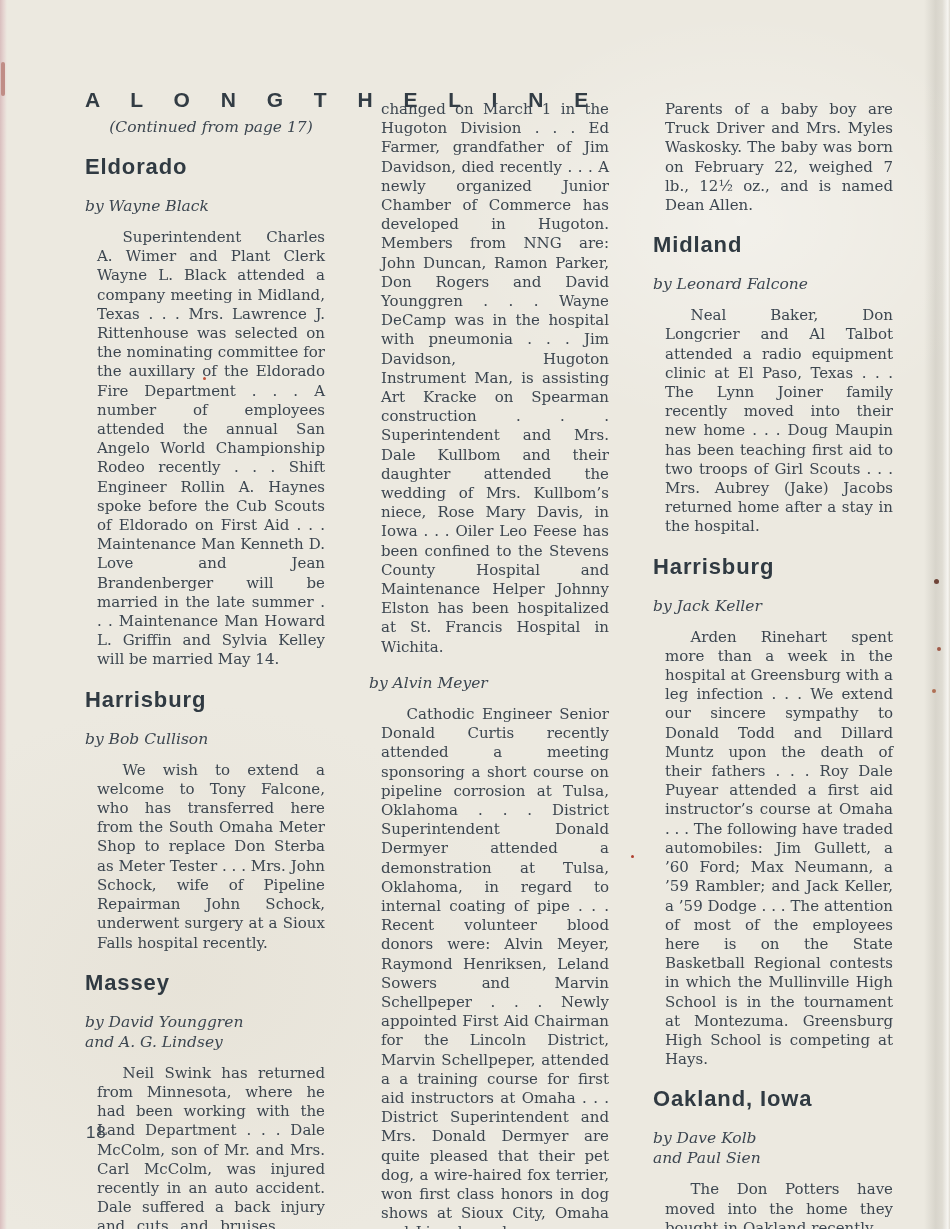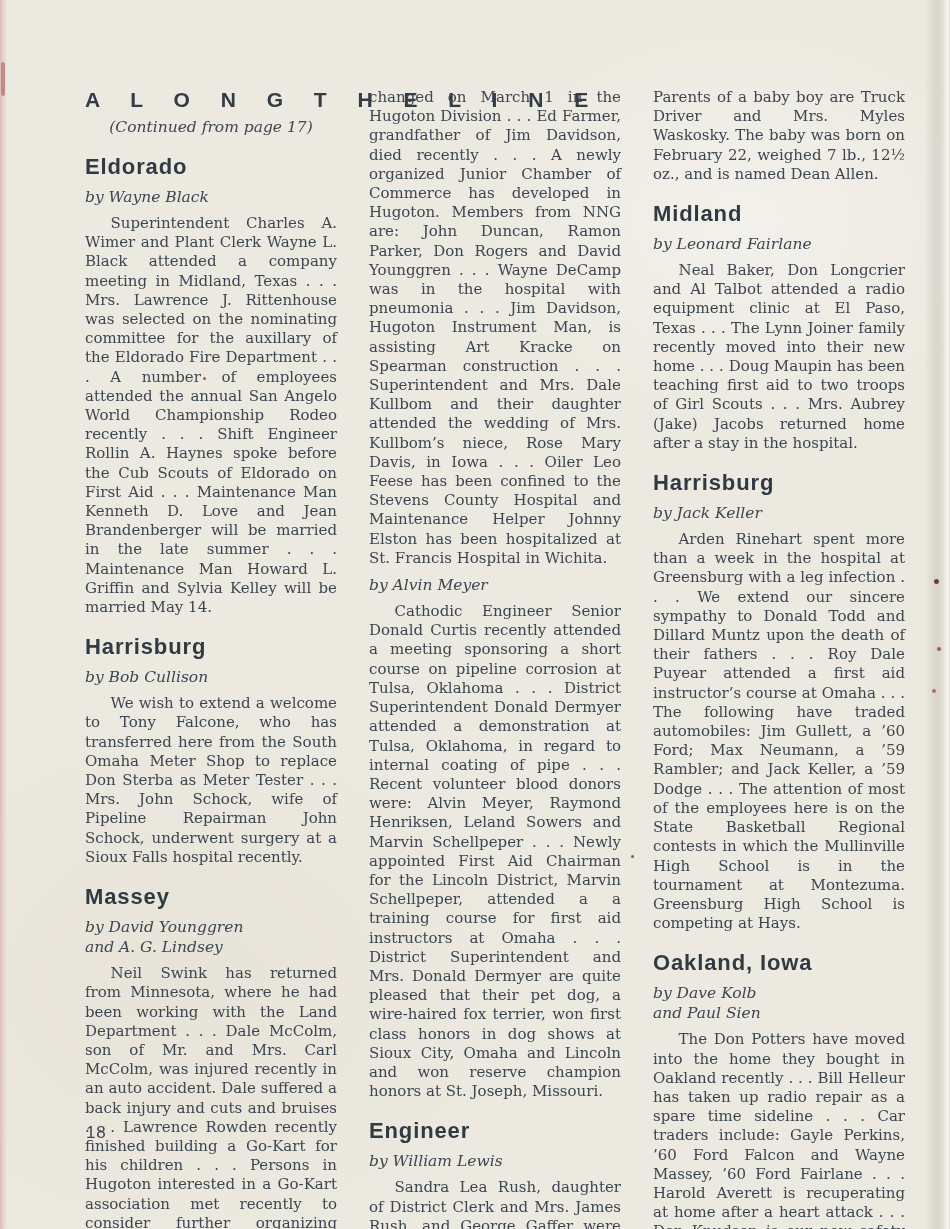--- a/index.html
+++ b/index.html
@@ -49,25 +49,25 @@
   }
   .section-heading{
     font-family:"Liberation Sans", sans-serif;
     font-weight:bold;font-size:22px;color:#303a42;
     letter-spacing:0.04em;
     margin:17px 0 3px 0;
   }
   .col > .section:first-child .section-heading{margin-top:0;}
   .byline{
     font-style:italic;font-size:15.5px;line-height:20px;
-    margin:7px 0 7px 0;white-space:pre-line;color:#3c4650;
+    margin:16px 0 7px 0;white-space:pre-line;color:#3c4650;
   }
   .body-text{
     font-size:15px;line-height:19.2px;
-    text-align:justify;margin:0;
+    text-align:justify;margin:12px;
   }
   .body-text.indent{text-indent:1.7em;}
   .pagenum{
     position:absolute;left:86px;top:1123px;
     font-family:"Liberation Sans", sans-serif;
     font-size:17px;color:#3c4650;letter-spacing:0.05em;
   }
 </style>
 </head>
 <body>
@@ -124,21 +124,21 @@
         <div class="byline">by William Lewis</div>
         <p class="body-text indent">Sandra Lea Rush, daughter of District Clerk and Mrs. James Rush, and George Gaffer were married at St. Johns Church in Mankato . . .</p>
       </div>
     </div>
 
     <div class="col">
       <p class="body-text">Parents of a baby boy are Truck Driver and Mrs. Myles Waskosky. The baby was born on February 22, weighed 7 lb., 12½ oz., and is named Dean Allen.</p>
 
       <div class="section">
         <div class="section-heading">Midland</div>
-        <div class="byline">by Leonard Fairlane</div>
+        <div class="byline">by Leonard Falcone</div>
         <p class="body-text indent">Neal Baker, Don Longcrier and Al Talbot attended a radio equipment clinic at El Paso, Texas . . . The Lynn Joiner family recently moved into their new home . . . Doug Maupin has been teaching first aid to two troops of Girl Scouts . . . Mrs. Aubrey (Jake) Jacobs returned home after a stay in the hospital.</p>
       </div>
 
       <div class="section">
         <div class="section-heading">Harrisburg</div>
         <div class="byline">by Jack Keller</div>
         <p class="body-text indent">Arden Rinehart spent more than a week in the hospital at Greensburg with a leg infection . . . We extend our sincere sympathy to Donald Todd and Dillard Muntz upon the death of their fathers . . . Roy Dale Puyear attended a first aid instructor’s course at Omaha . . . The following have traded automobiles:  Jim Gullett, a ’60 Ford; Max Neumann, a ’59 Rambler; and Jack Keller, a ’59 Dodge . . . The attention of most of the employees here is on the State Basketball Regional contests in which the Mullinville High School is in the tournament at Montezuma.  Greensburg High School is competing at Hays.</p>
       </div>
 
       <div class="section">

